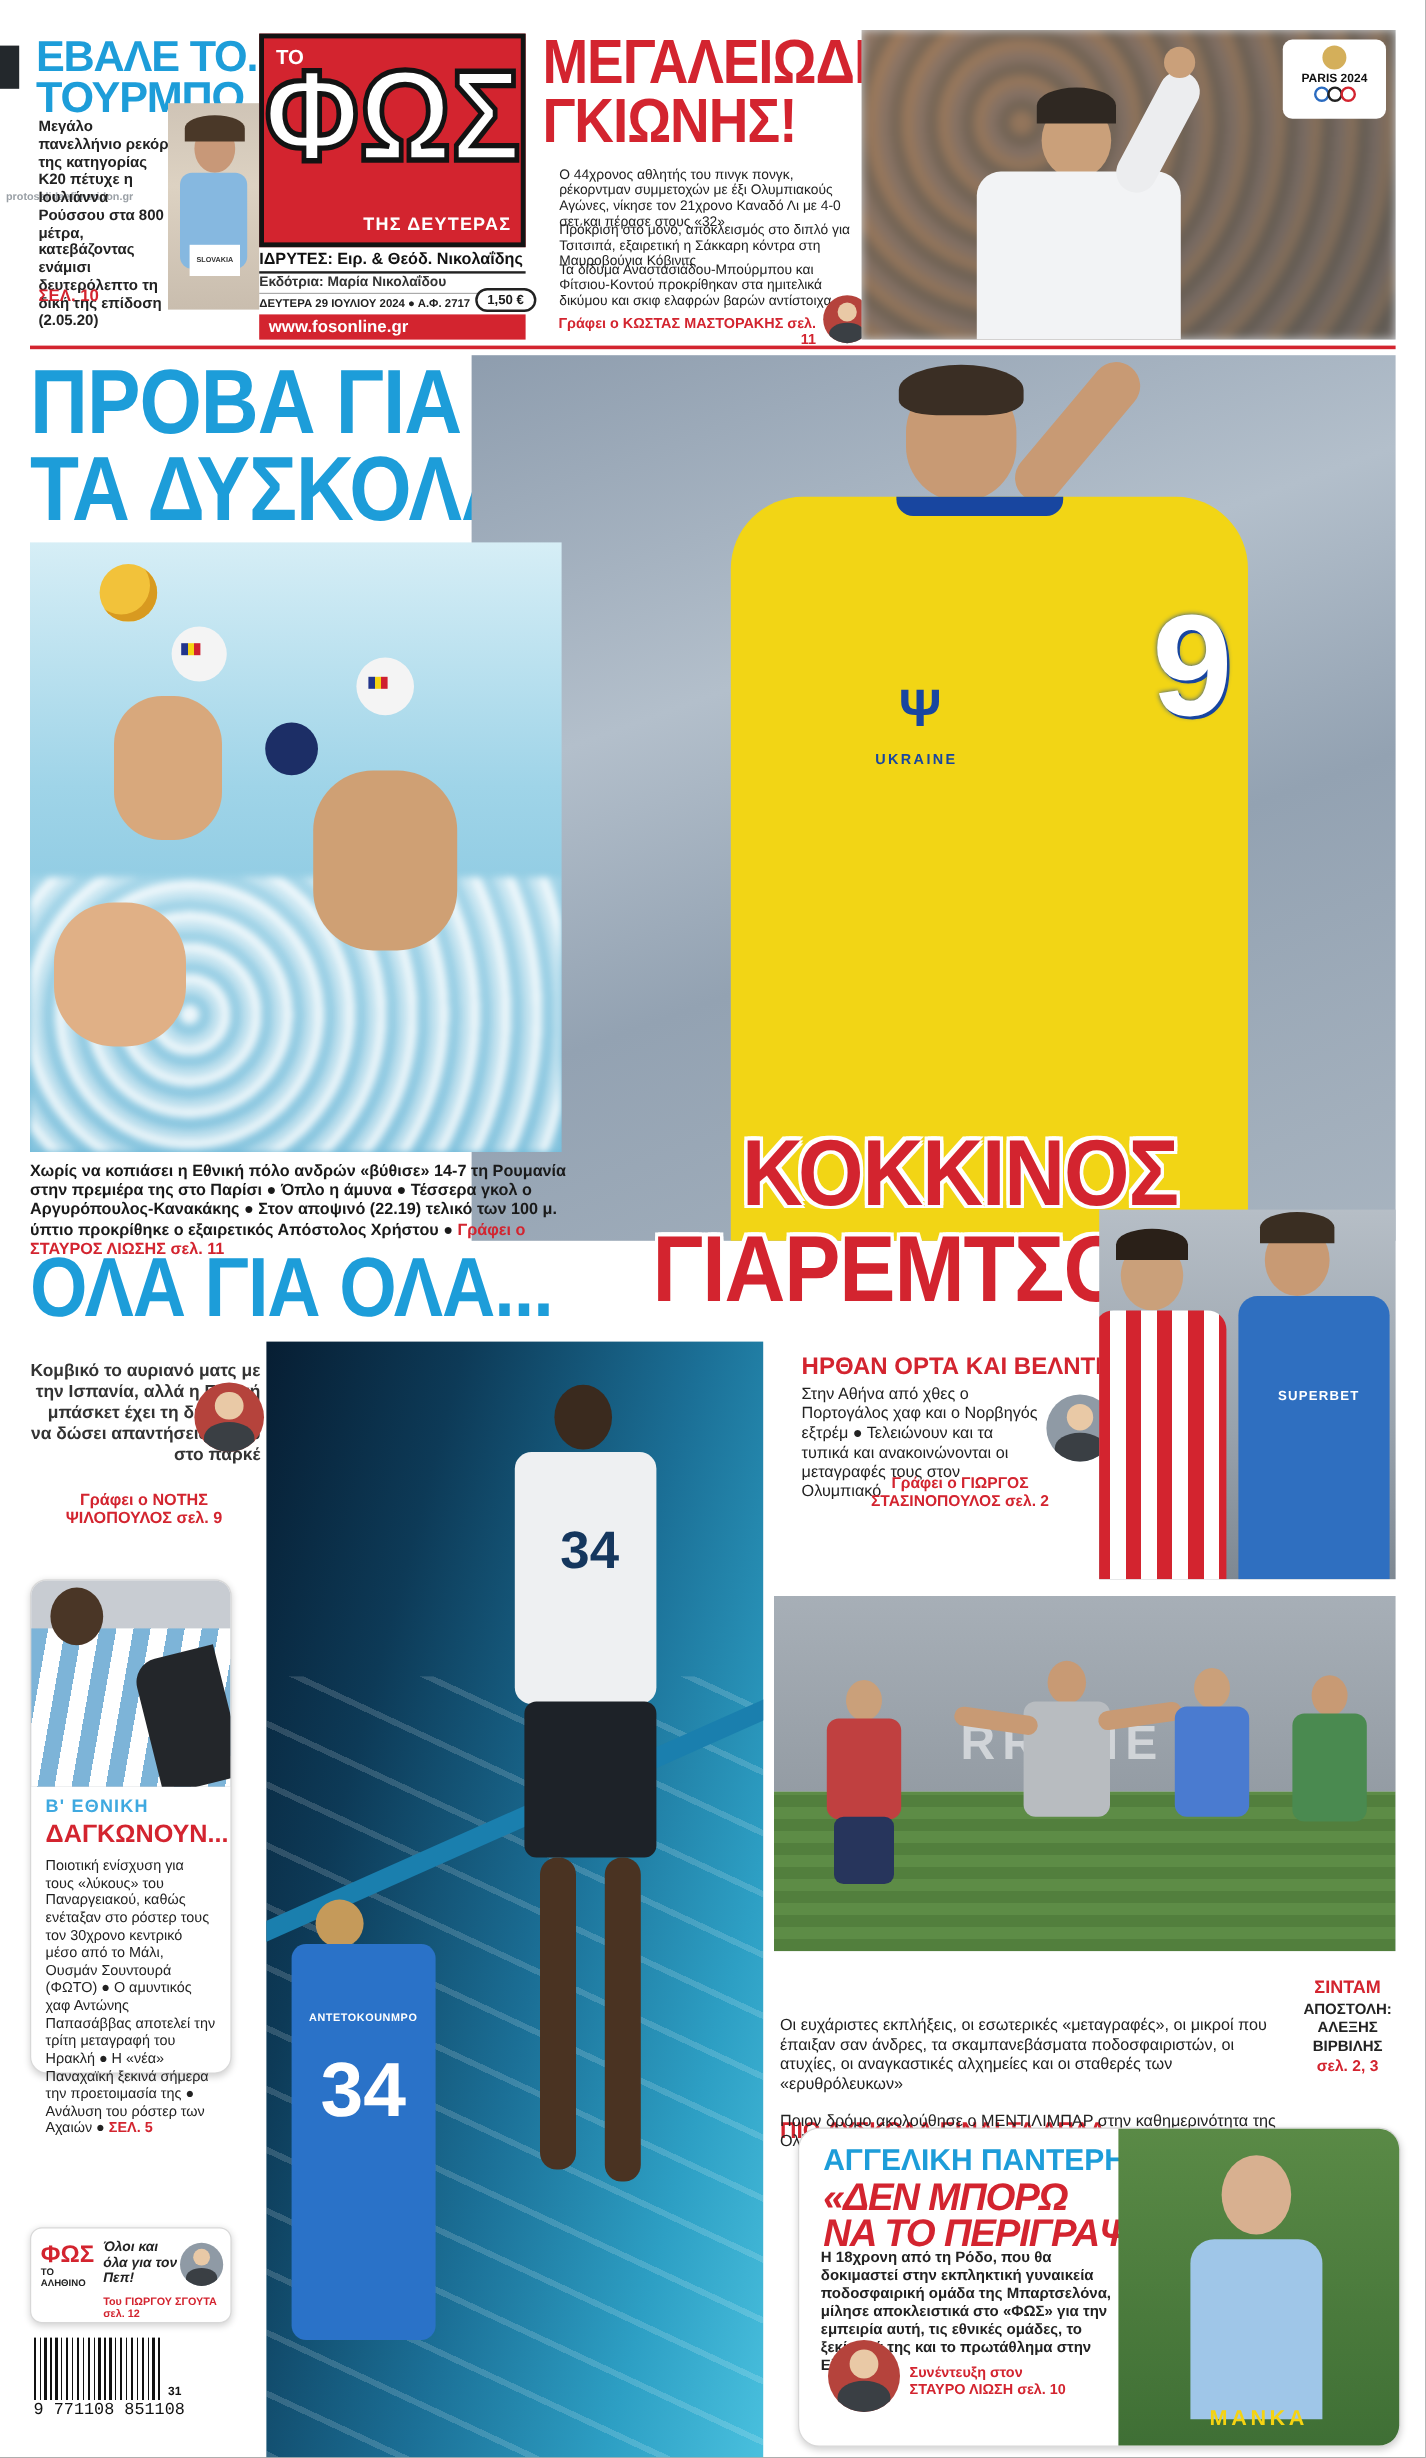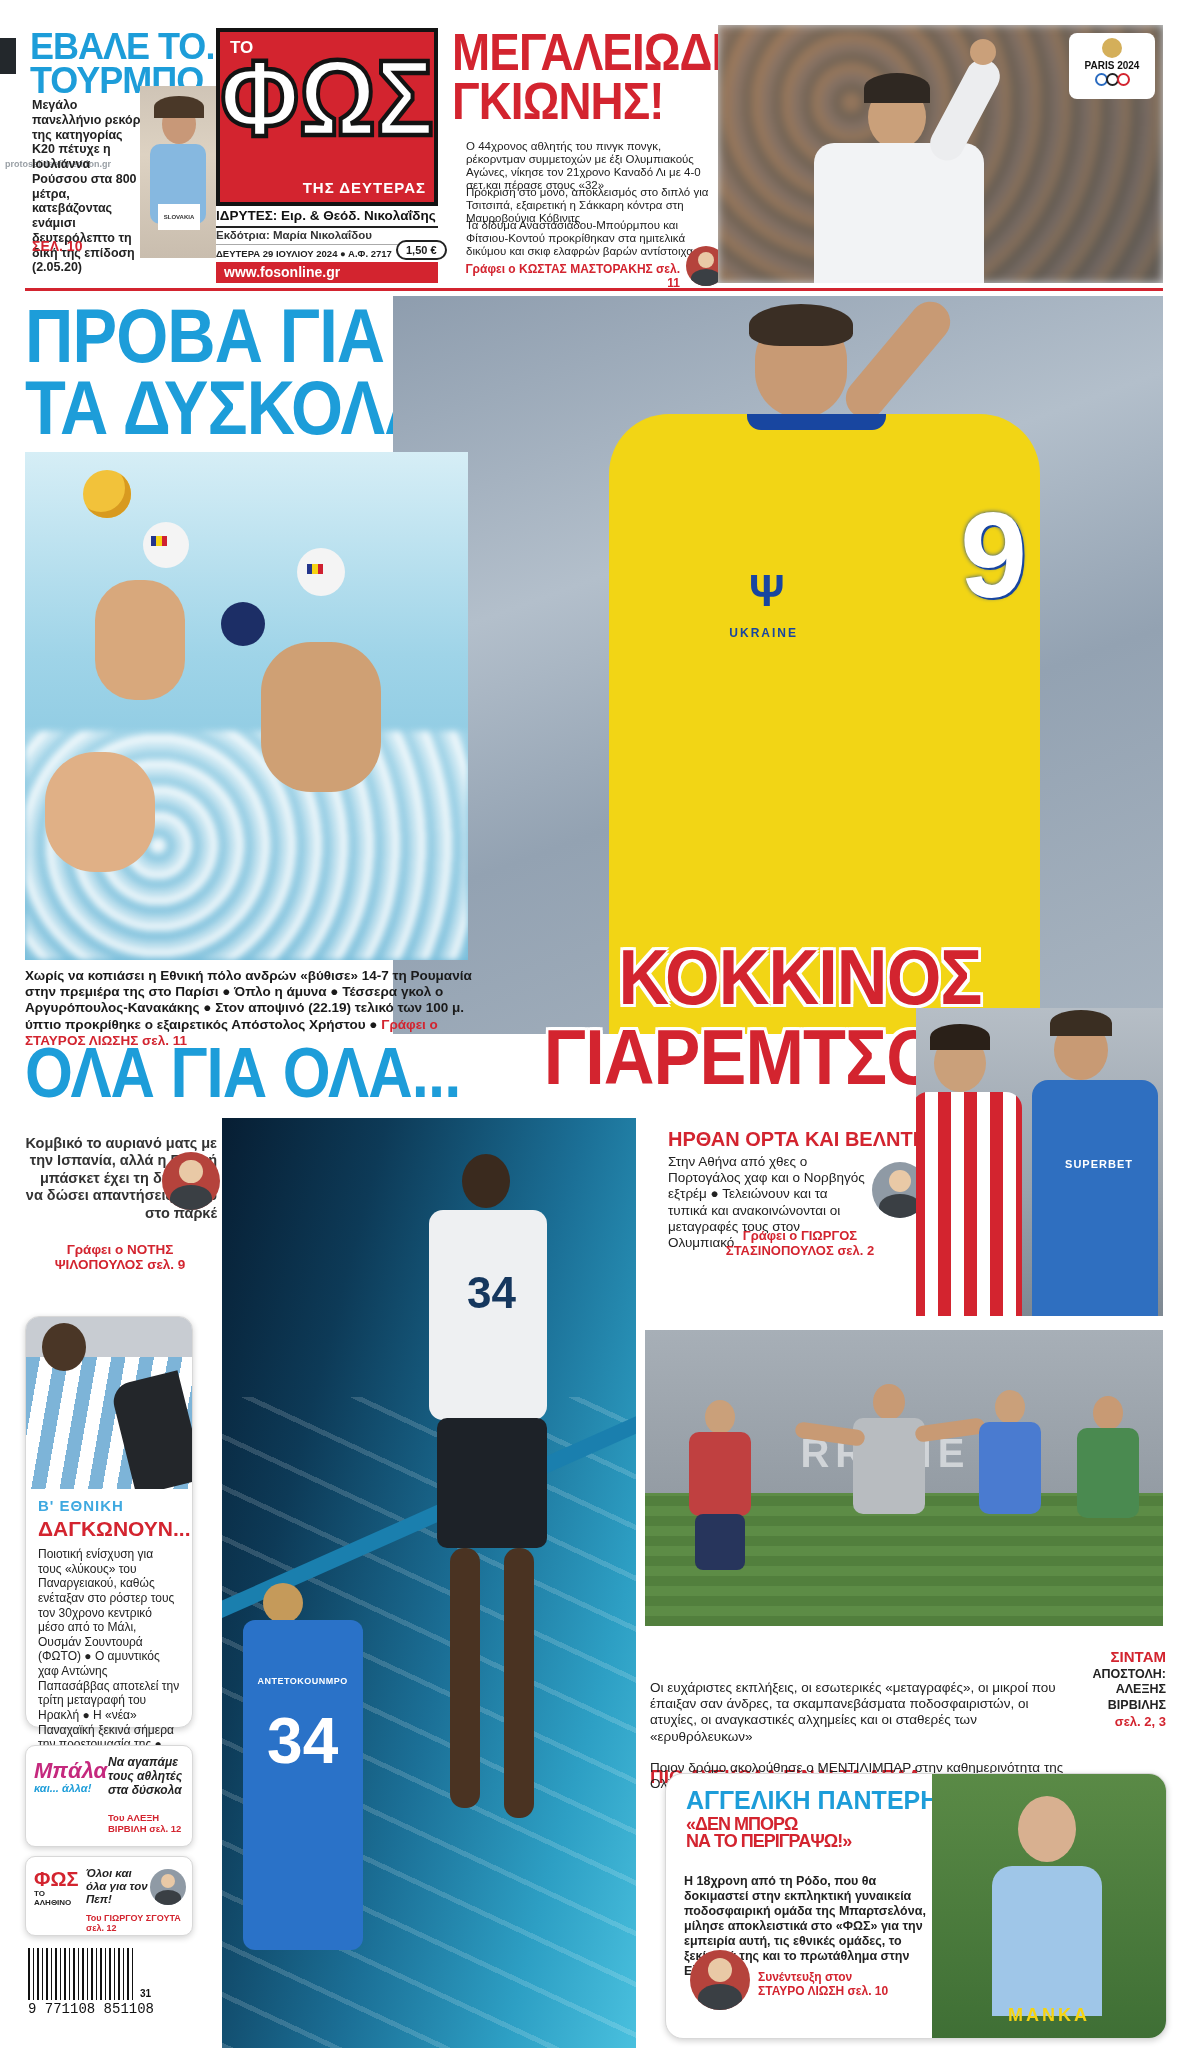--- a/index.html
+++ b/index.html
@@ -183,28 +183,20 @@
       <i style="left:0;top:40px;width:100%;height:132px;
          background:repeating-linear-gradient(100deg,#7db4d8 0 14px,#fff 14px 28px);"></i>
       <i style="left:16px;top:6px;width:44px;height:48px;border-radius:50%;background:#4a3626;"></i>
       <i style="left:96px;top:60px;width:70px;height:112px;border-radius:20px 0 0 0;background:#23262a;transform:rotate(-14deg);"></i>
     </div>
     <div class="abs" style="left:12px;top:180px;font-size:15px;font-weight:800;color:#3fa9e0;letter-spacing:1px;">Β' ΕΘΝΙΚΗ</div>
     <div class="abs red" style="left:12px;top:200px;font-size:21px;font-weight:800;">ΔΑΓΚΩΝΟΥΝ...</div>
     <p class="abs" style="left:12px;top:230px;width:142px;margin:0;font-size:12px;line-height:1.22;color:#222;"><span>Ποιοτική ενίσχυση για τους «λύκους» του Παναργειακού, καθώς ενέταξαν στο ρόστερ τους τον 30χρονο κεντρικό μέσο από το Μάλι, Ουσμάν Σουντουρά (ΦΩΤΟ) ● Ο αμυντικός χαφ Αντώνης Παπασάββας αποτελεί την τρίτη μεταγραφή του Ηρακλή ● Η «νέα» Παναχαϊκή ξεκινά σήμερα την προετοιμασία της ● Ανάλυση του ρόστερ των Αχαιών ●</span> <span class="byline">ΣΕΛ. 5</span></p>
   </div>
 
-  <div class="card" style="left:25px;top:1745px;width:166px;height:100px;border-radius:10px;">
-    <div class="abs" style="left:8px;top:14px;width:70px;">
-      <div style="font-size:22px;font-weight:800;font-style:italic;color:#c5297e;line-height:1;">Μπάλα</div>
-      <div style="font-size:11px;font-weight:700;font-style:italic;color:#1d9dd9;">και... άλλα!</div>
-    </div>
-    <div class="abs" style="left:82px;top:10px;width:76px;font-size:12px;font-weight:700;font-style:italic;color:#222;line-height:1.15;">Να αγαπάμε τους αθλητές στα δύσκολα</div>
-    <div class="abs byline" style="left:82px;top:66px;width:76px;font-size:9.5px;">Του ΑΛΕΞΗ ΒΙΡΒΙΛΗ σελ. 12</div>
-  </div>
 
   <div class="card" style="left:25px;top:1856px;width:166px;height:78px;border-radius:10px;">
     <div class="abs" style="left:8px;top:12px;width:48px;">
       <div style="font-size:20px;font-weight:800;color:#d3242f;line-height:1;">ΦΩΣ</div>
       <div style="font-size:8px;font-weight:800;color:#222;">ΤΟ ΑΛΗΘΙΝΟ</div>
     </div>
     <div class="abs" style="left:60px;top:10px;width:62px;font-size:11.5px;font-weight:700;font-style:italic;color:#222;line-height:1.15;">Όλοι και όλα για τον Πεπ!</div>
     <div class="abs byline" style="left:60px;top:56px;width:100px;font-size:9px;">Του ΓΙΩΡΓΟΥ ΣΓΟΥΤΑ σελ. 12</div>
     <div class="avatar gray" style="left:124px;top:12px;width:36px;height:36px;"></div>
   </div>
@@ -230,31 +222,31 @@
     <i style="left:350px;top:60px;width:30px;height:34px;border-radius:50%;background:#caa07a;"></i>
     <i style="left:334px;top:92px;width:62px;height:92px;border-radius:10px;background:#4a7bd0;"></i>
     <i style="left:448px;top:66px;width:30px;height:34px;border-radius:50%;background:#c89a74;"></i>
     <i style="left:432px;top:98px;width:62px;height:90px;border-radius:10px;background:#4a8a50;"></i>
   </div>
 
 
   <p class="abs" style="left:650px;top:1680px;width:428px;margin:0;font-size:13.5px;line-height:1.2;color:#222;">Οι ευχάριστες εκπλήξεις, οι εσωτερικές «μεταγραφές», οι μικροί που έπαιξαν σαν άνδρες, τα σκαμπανεβάσματα ποδοσφαιριστών, οι ατυχίες, οι αναγκαστικές αλχημείες και οι σταθερές των «ερυθρόλευκων»</p>
   <div class="abs red" style="left:650px;top:1738px;font-size:19px;font-weight:800;margin-top:28px;">ΠΙΟ ΔΥΣΚΟΛΑ ΕΙΝΑΙ ΤΑ ΑΠΛΑ</div>
   <p class="abs" style="left:650px;top:1760px;width:440px;margin:0;font-size:13.5px;line-height:1.2;color:#222;">Ποιον δρόμο ακολούθησε ο ΜΕΝΤΙΛΙΜΠΑΡ στην καθημερινότητα της Ολλανδίας</p>
-  <div class="abs" style="left:1080px;top:1648px;width:86px;text-align:right;font-weight:800;line-height:1.25;">
+  <div class="abs" style="left:1080px;top:1648px;width:86px;text-align:center;font-weight:800;line-height:1.25;">
     <div class="red" style="font-size:15px;">ΣΙΝΤΑΜ</div>
     <div style="font-size:12.5px;color:#222;">ΑΠΟΣΤΟΛΗ:</div>
     <div style="font-size:12.5px;color:#222;">ΑΛΕΞΗΣ</div>
     <div style="font-size:12.5px;color:#222;">ΒΙΡΒΙΛΗΣ</div>
     <div class="red" style="font-size:13px;">σελ. 2, 3</div>
   </div>
 
   <div class="card" style="left:665px;top:1773px;width:500px;height:264px;border-radius:18px;">
     <div class="abs blue" style="left:20px;top:12px;font-size:25px;font-weight:800;">ΑΓΓΕΛΙΚΗ ΠΑΝΤΕΡΗ</div>
-    <div class="abs red hl" style="left:20px;top:42px;font-size:18px;">
+    <div class="abs red hl" style="left:20px;top:42px;font-size:32px;font-style:italic;">
       <div>«ΔΕΝ ΜΠΟΡΩ</div>
       <div>ΝΑ ΤΟ ΠΕΡΙΓΡΑΨΩ!»</div>
     </div>
     <p class="abs" style="left:18px;top:100px;width:242px;margin:0;font-size:12.5px;line-height:1.2;font-weight:600;color:#222;">Η 18χρονη από τη Ρόδο, που θα δοκιμαστεί στην εκπληκτική γυναικεία ποδοσφαιρική ομάδα της Μπαρτσελόνα, μίλησε αποκλειστικά στο «ΦΩΣ» για την εμπειρία αυτή, τις εθνικές ομάδες, το ξεκίνημά της και το πρωτάθλημα στην Ελλάδα</p>
     <div class="avatar" style="left:24px;top:176px;width:60px;height:60px;"></div>
     <div class="abs byline" style="left:92px;top:196px;width:170px;font-size:12px;">
       <div>Συνέντευξη στον</div>
       <div>ΣΤΑΥΡΟ ΛΙΩΣΗ σελ. 10</div>
     </div>
     <div class="ph" style="left:266px;top:0;width:234px;height:264px;border-radius:0 17px 17px 0;

